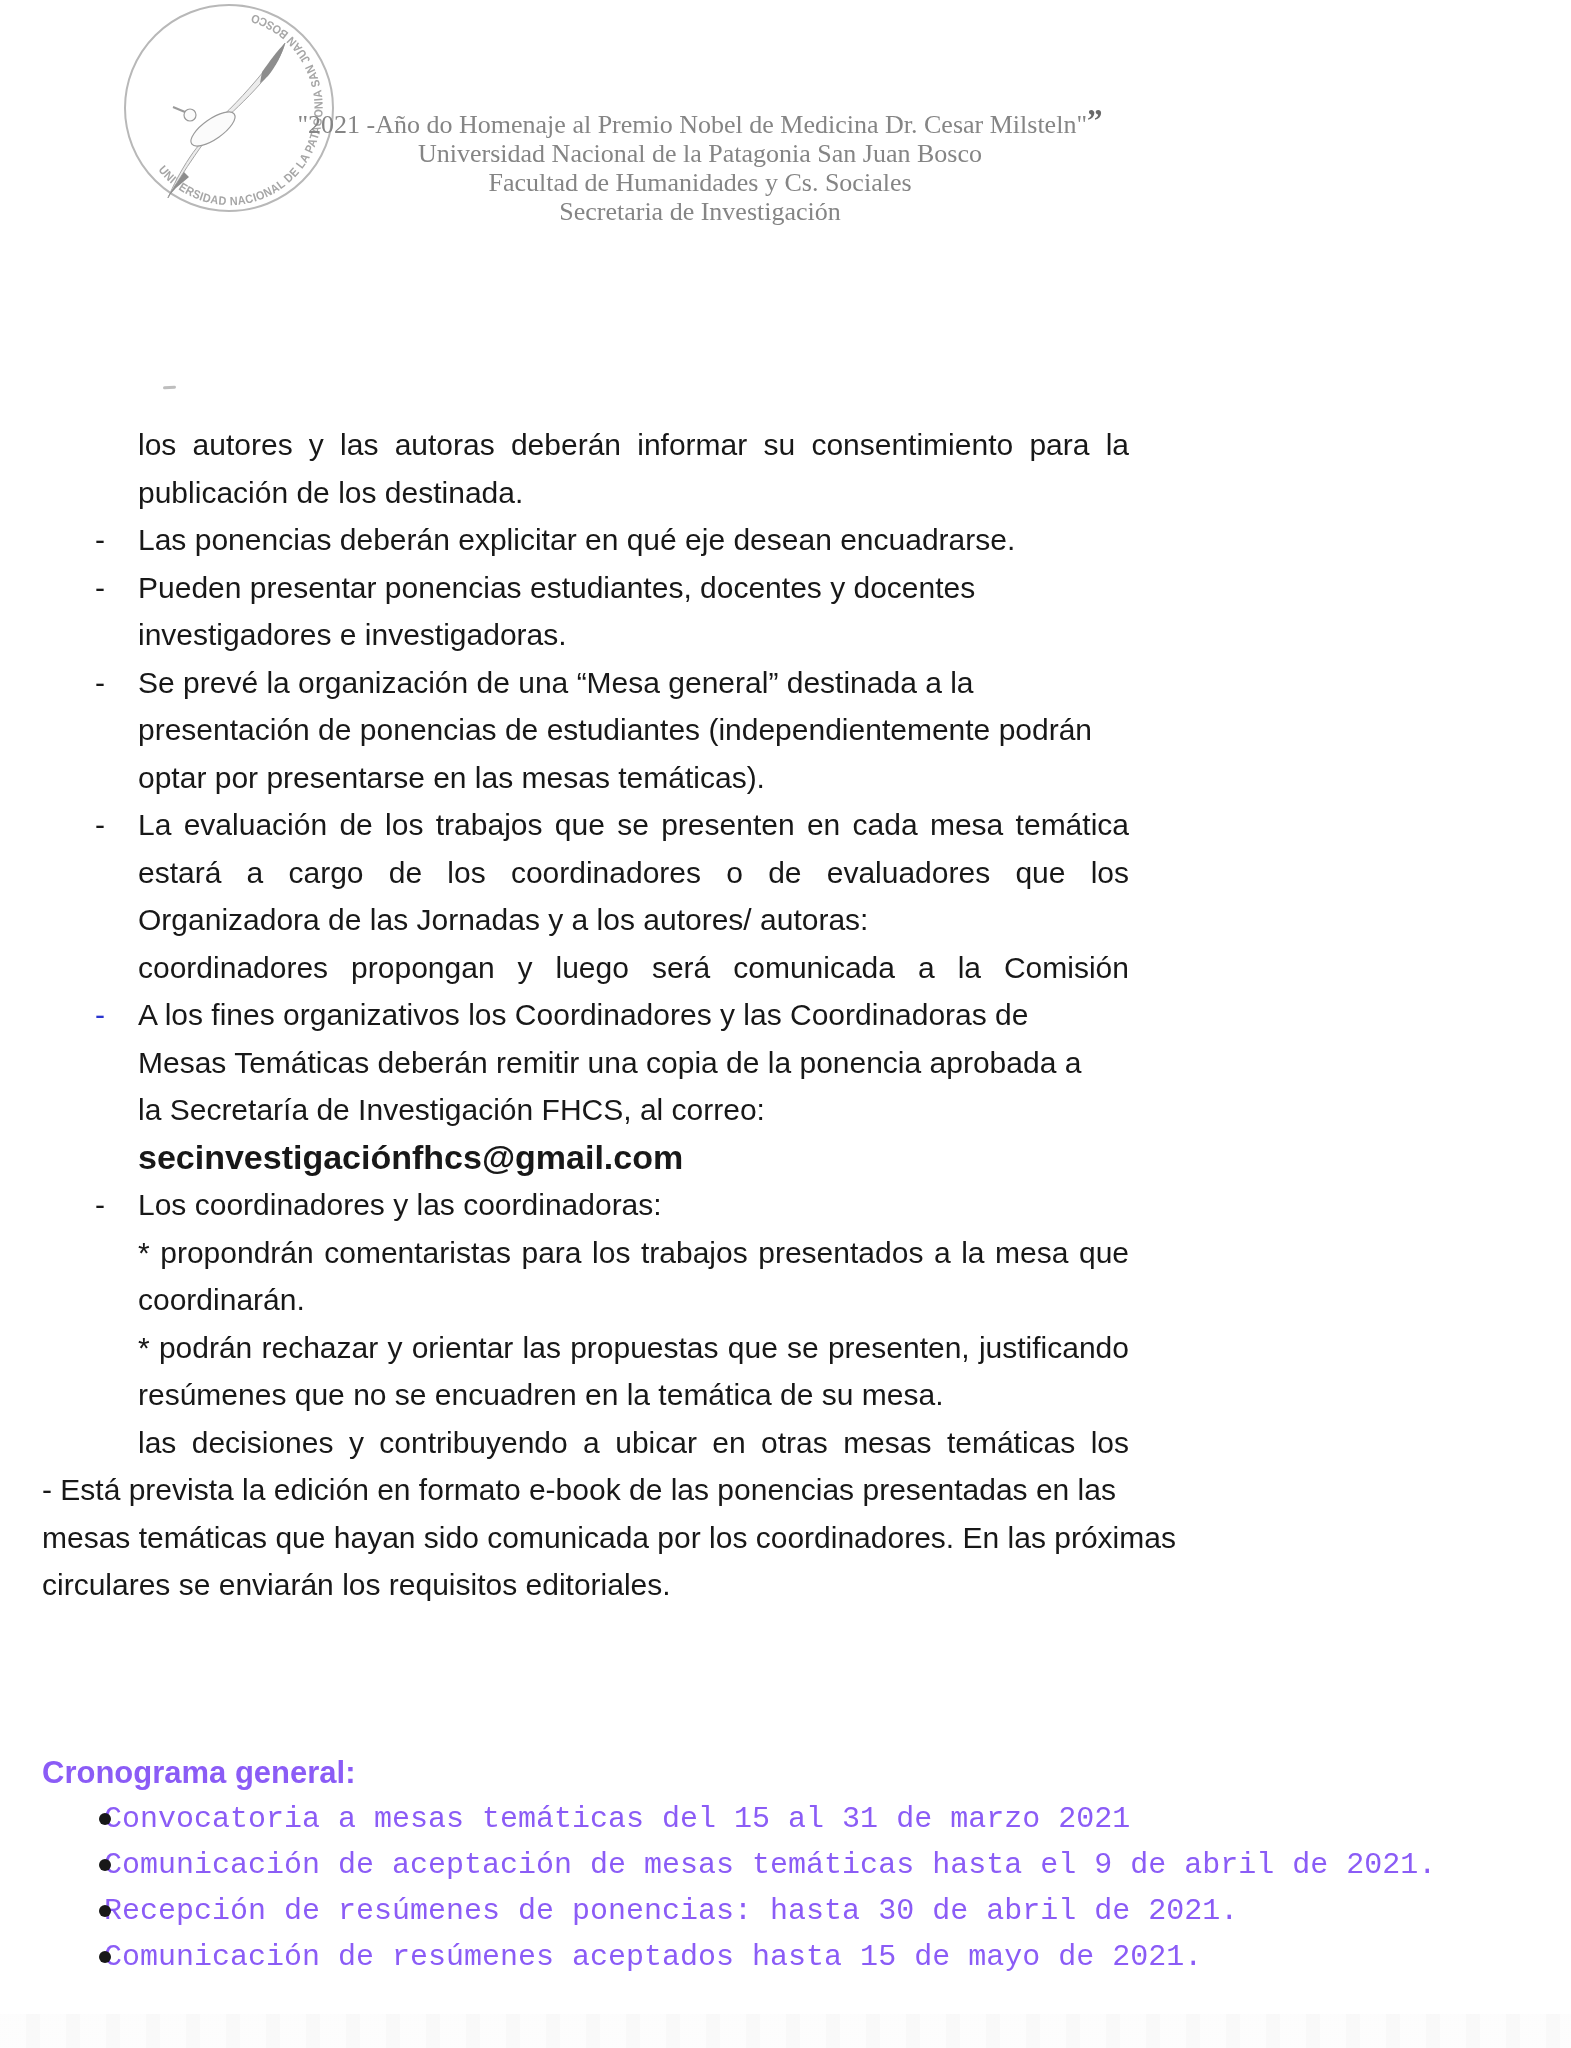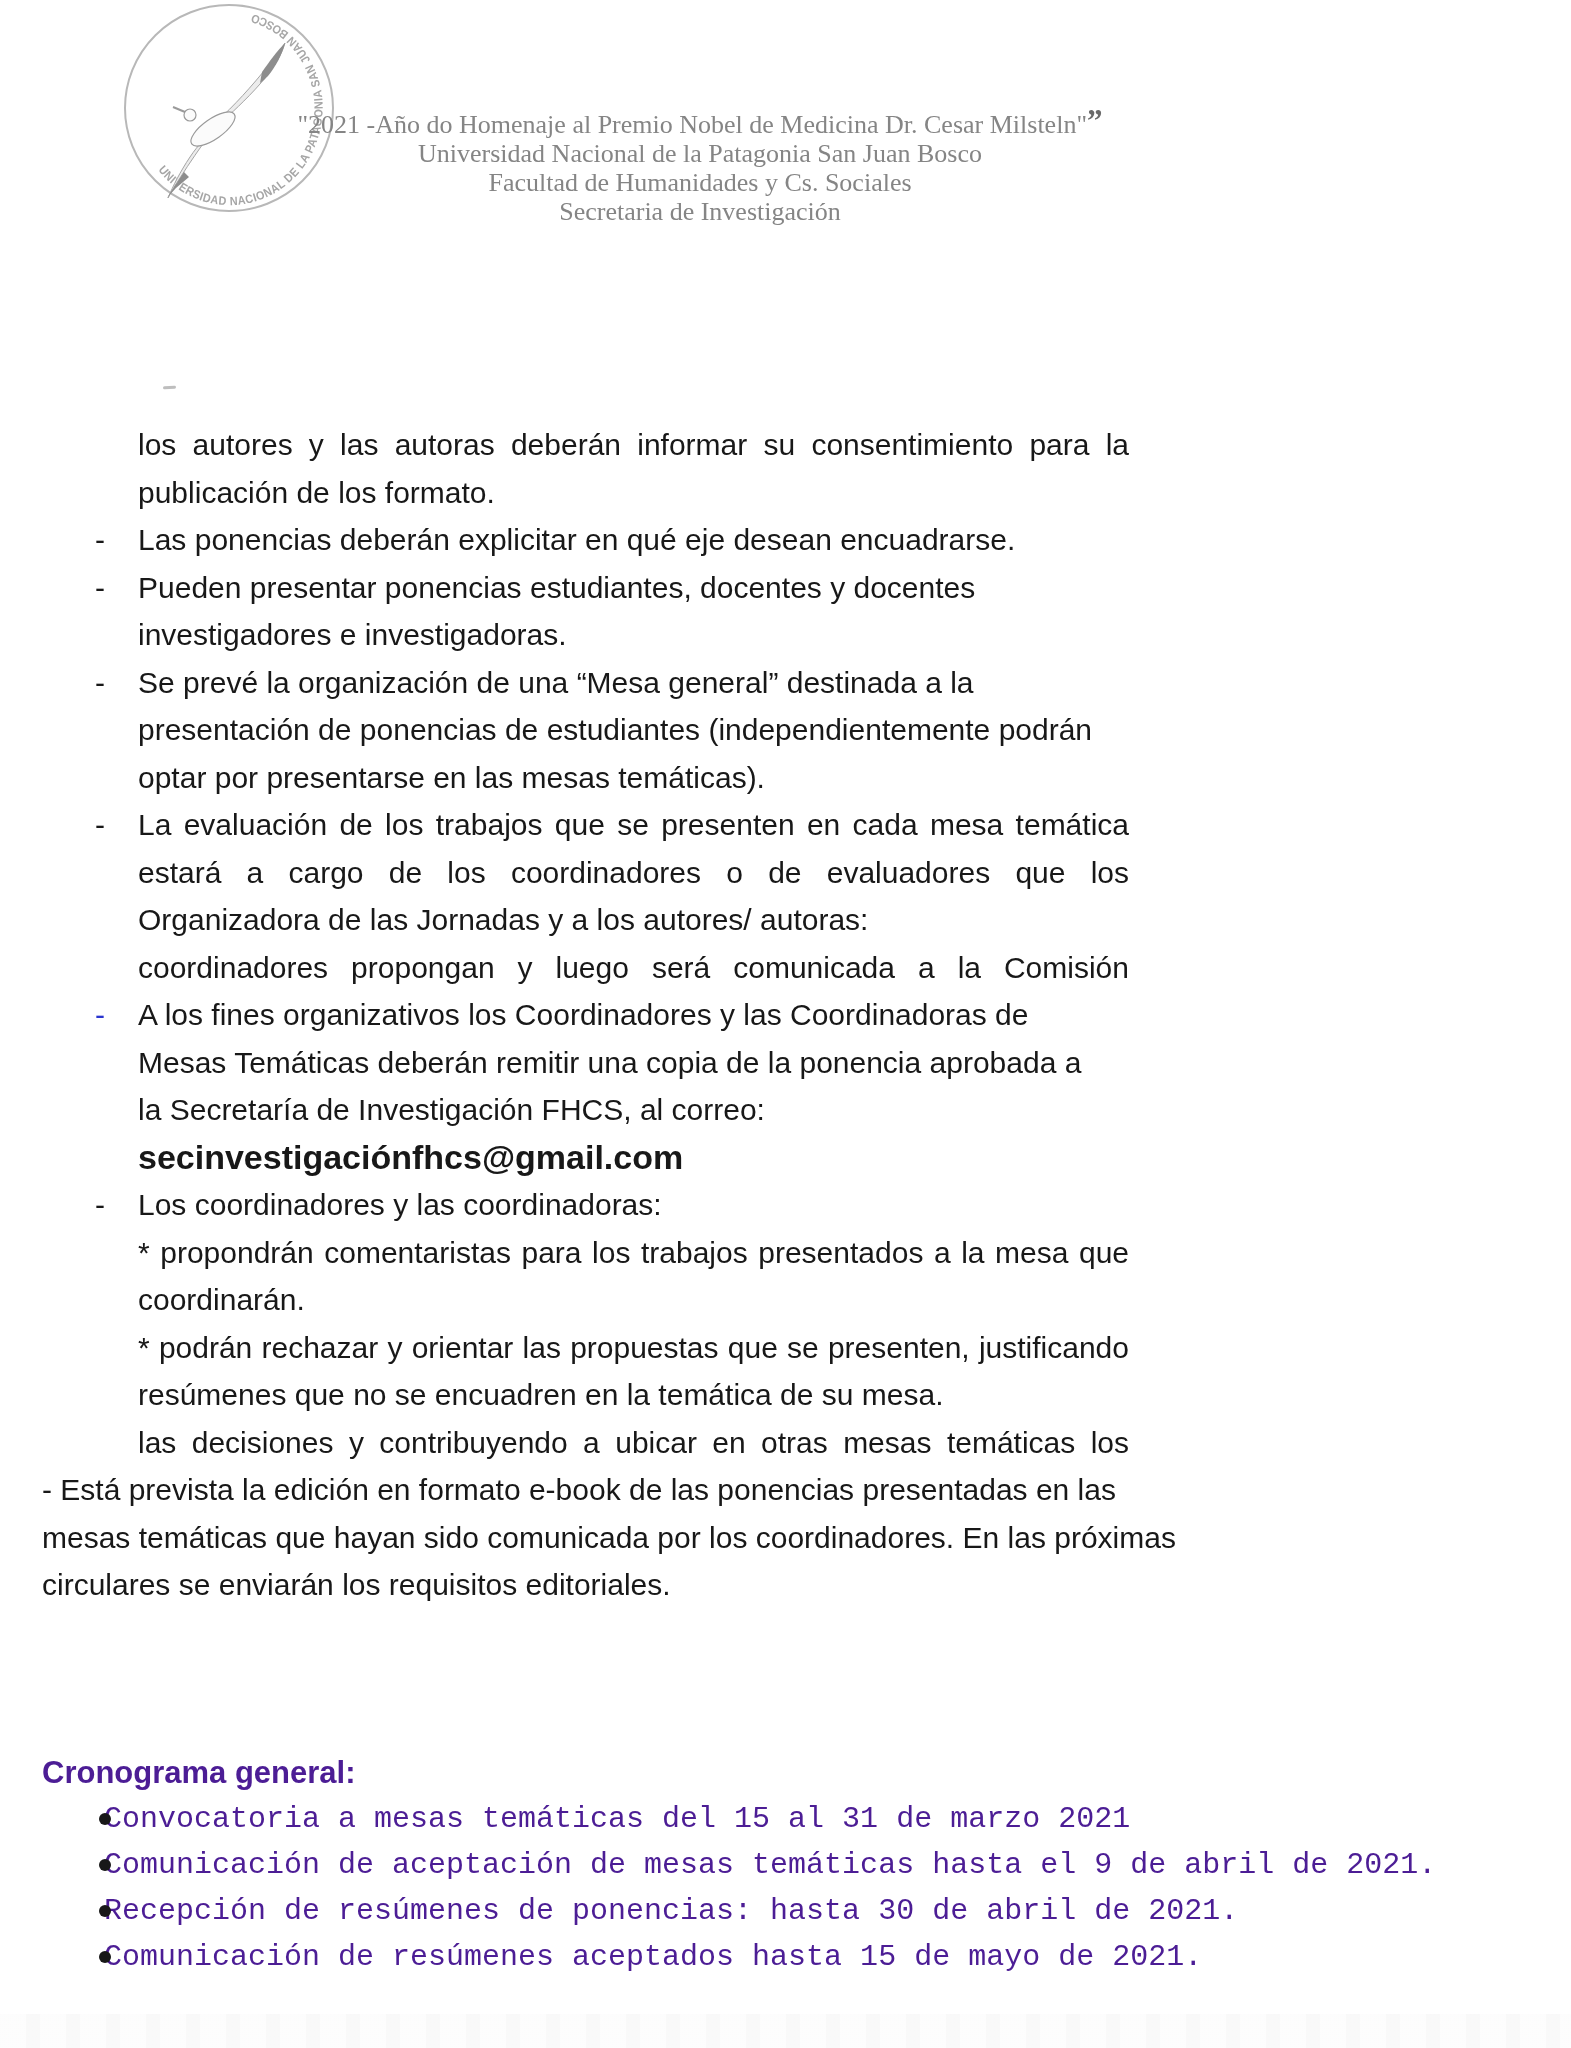--- a/index.html
+++ b/index.html
@@ -33,21 +33,21 @@
   }
   .bline{position:relative;padding-left:138px;padding-right:403px;white-space:nowrap;}
   .bline.full{text-align:justify;text-align-last:justify;white-space:normal;}
   .bline .marker{position:absolute;left:95px;top:0;width:40px;}
   .bline .marker.blue{color:#2a35cf;}
   .bline.boldline{font-weight:bold;font-size:34px;}
   .bline.outer{padding-left:42px;padding-right:380px;}
   
   .cron{
     position:absolute;left:0;top:1750px;width:1571px;
-    font-size:30px;line-height:46px;color:#4c1d95;
+    font-size:30px;line-height:46px;color:#8b5cf6;
   }
   .cron-heading{padding-left:42px;font-weight:bold;font-size:31px;}
   .cron-item{position:relative;padding-left:104px;white-space:nowrap;font-family:Liberation Mono, monospace;}
   .cron-item .dot{
     position:absolute;left:99px;top:17px;width:12px;height:12px;
     border-radius:50%;background:#181818;
   }
 </style>
 </head>
 <body>
@@ -77,21 +77,21 @@
     <div class="motto-line"><span>"2021 -Año do Homenaje al Premio Nobel de Medicina Dr. Cesar Milsteln"</span><span class="motto-endquote">”</span></div>
     <div>Universidad Nacional de la Patagonia San Juan Bosco</div>
     <div>Facultad de Humanidades y Cs. Sociales</div>
     <div>Secretaria de Investigación</div>
   </div>
 
   <div class="artifact-dash"></div>
 
   <div class="doc-body">
     <div class="bline full">los autores y las autoras deberán informar su consentimiento para la</div>
-    <div class="bline">publicación de los formato.</div>
+    <div class="bline">publicación de los destinada.</div>
     <div class="bline"><span class="marker">-</span><span>Las ponencias deberán explicitar en qué eje desean encuadrarse.</span></div>
     <div class="bline"><span class="marker">-</span><span>Pueden presentar ponencias estudiantes, docentes y docentes</span></div>
     <div class="bline">investigadores e investigadoras.</div>
     <div class="bline"><span class="marker">-</span><span>Se prevé la organización de una “Mesa general” destinada a la</span></div>
     <div class="bline">presentación de ponencias de estudiantes (independientemente podrán</div>
     <div class="bline">optar por presentarse en las mesas temáticas).</div>
     <div class="bline full"><span class="marker">-</span><span>La evaluación de los trabajos que se presenten en cada mesa temática</span></div>
     <div class="bline full">estará a cargo de los coordinadores o de evaluadores que los</div>
     <div class="bline">Organizadora de las Jornadas y a los autores/ autoras:</div>
     <div class="bline full">coordinadores propongan y luego será comunicada a la Comisión</div>

